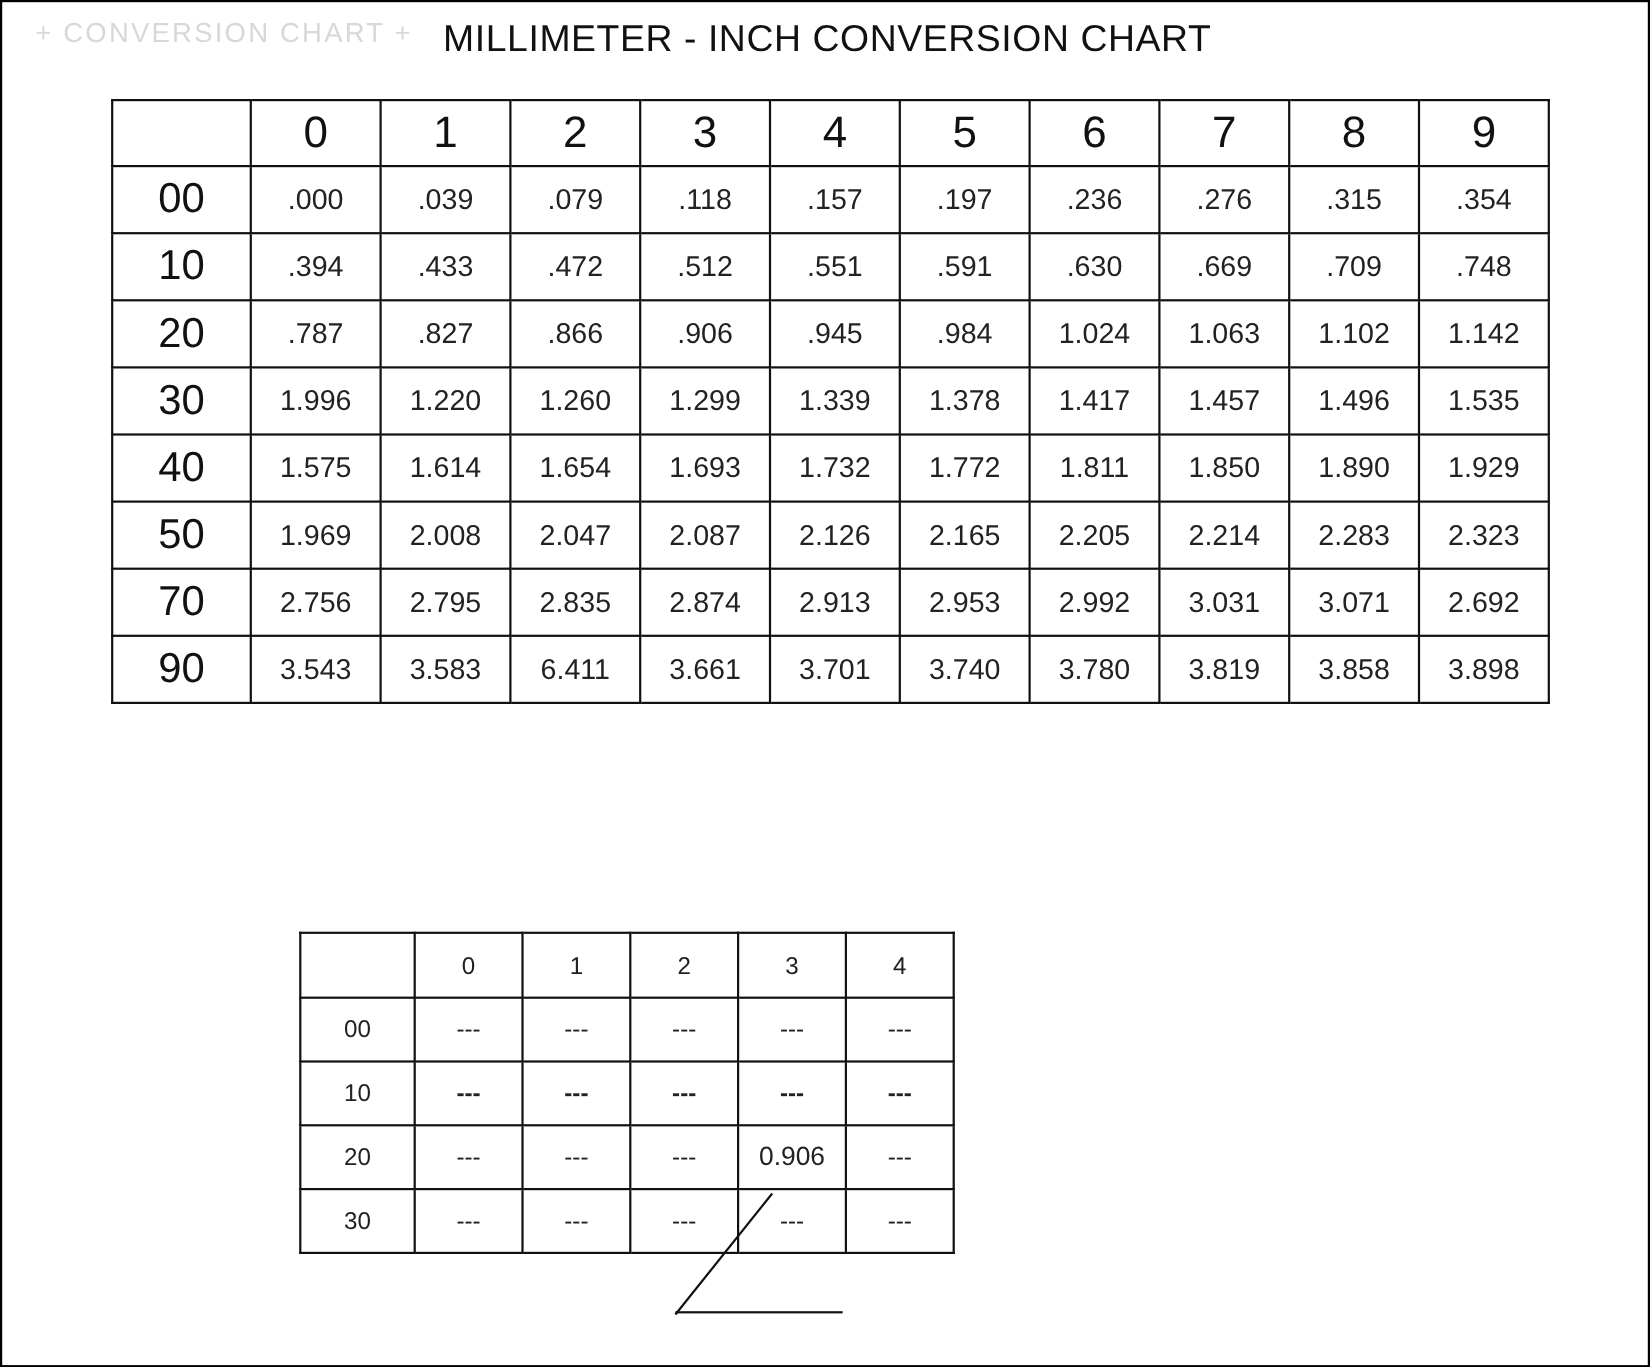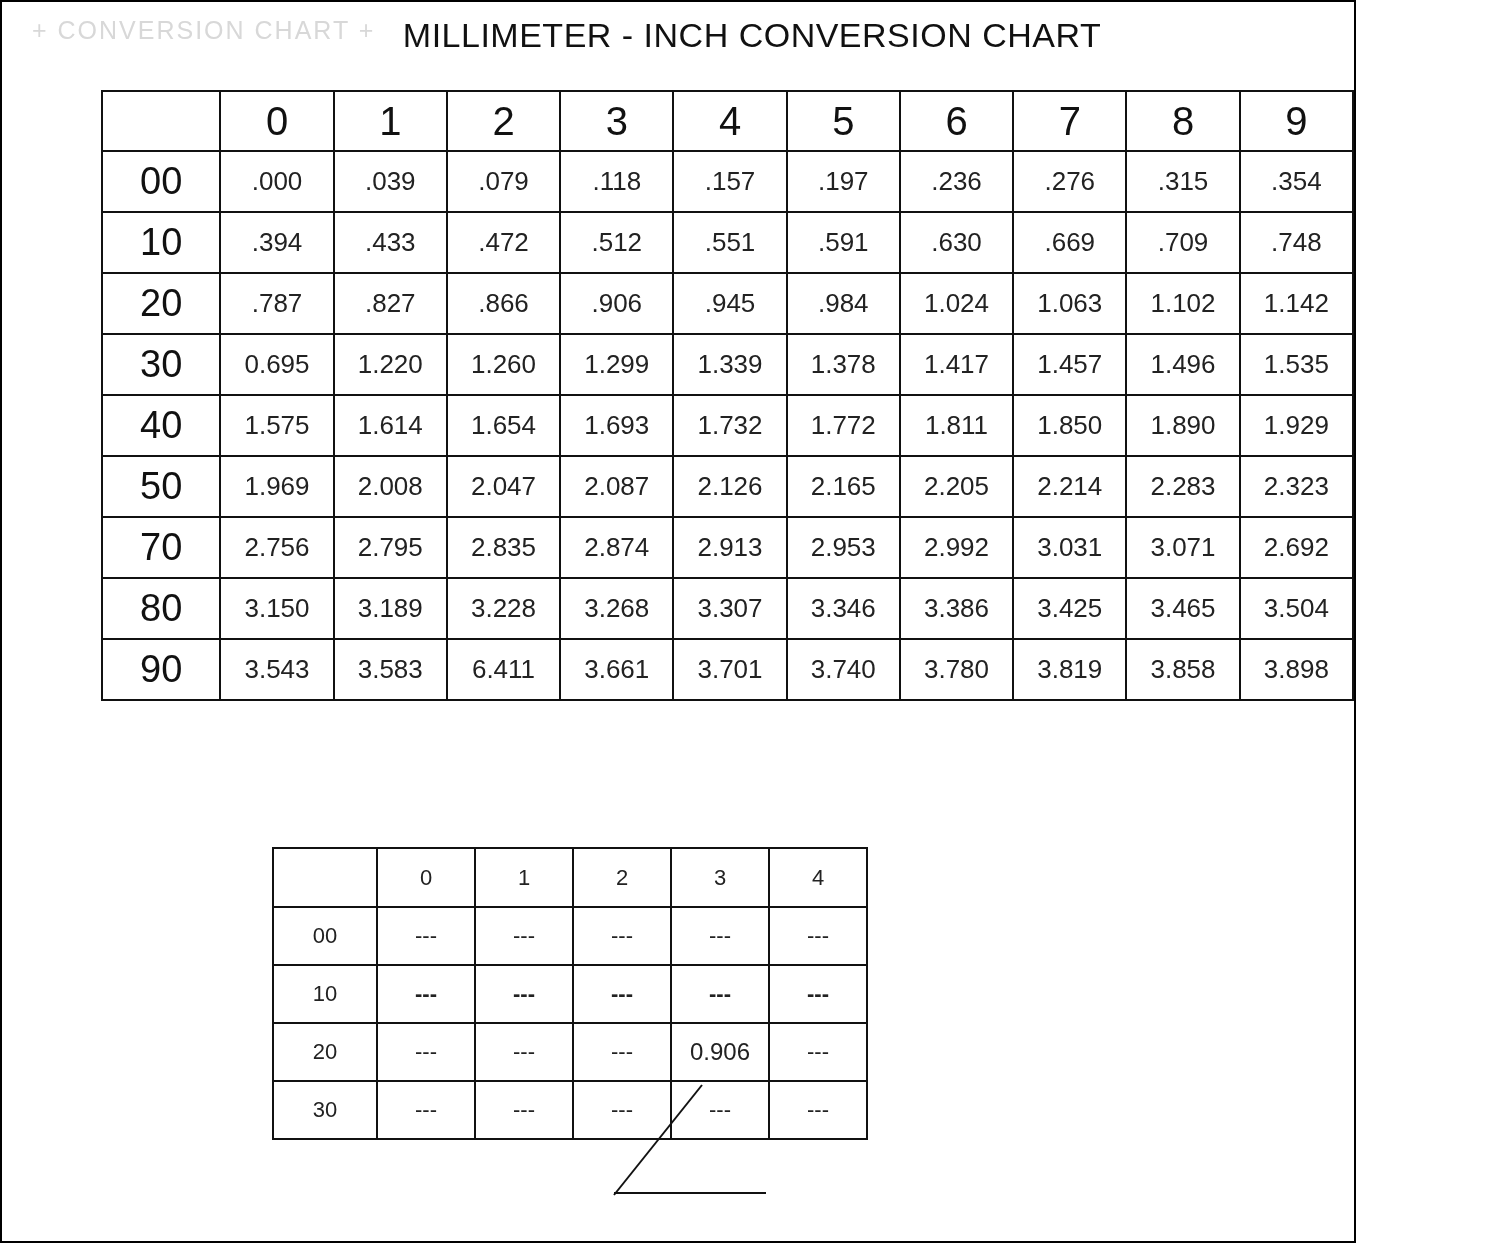--- a/index.html
+++ b/index.html
@@ -11,21 +11,21 @@
     width: 1500px;
     height: 1243px;
     position: relative;
     font-family: "Liberation Sans", sans-serif;
     color: #1a1a1a;
     overflow: hidden;
   }
   #page {
     position: absolute;
     left: 0; top: 0;
-    width: 1356px;
+    width: 1500px;
     height: 1243px;
     border: 2px solid #000;
     box-sizing: border-box;
   }
   
   .watermark {
     position: absolute;
     left: 30px;
     top: 14px;
     font-size: 25px;
@@ -205,21 +205,21 @@
             <td class="cell">.906</td>
             <td class="cell">.945</td>
             <td class="cell">.984</td>
             <td class="cell">1.024</td>
             <td class="cell">1.063</td>
             <td class="cell">1.102</td>
             <td class="cell">1.142</td>
           </tr>
           <tr>
             <td class="rowhead">30</td>
-            <td class="cell">0.695</td>
+            <td class="cell">1.996</td>
             <td class="cell">1.220</td>
             <td class="cell">1.260</td>
             <td class="cell">1.299</td>
             <td class="cell">1.339</td>
             <td class="cell">1.378</td>
             <td class="cell">1.417</td>
             <td class="cell">1.457</td>
             <td class="cell">1.496</td>
             <td class="cell">1.535</td>
           </tr>
@@ -256,33 +256,20 @@
             <td class="cell">2.835</td>
             <td class="cell">2.874</td>
             <td class="cell">2.913</td>
             <td class="cell">2.953</td>
             <td class="cell">2.992</td>
             <td class="cell">3.031</td>
             <td class="cell">3.071</td>
             <td class="cell">2.692</td>
           </tr>
           <tr>
-            <td class="rowhead">80</td>
-            <td class="cell">3.150</td>
-            <td class="cell">3.189</td>
-            <td class="cell">3.228</td>
-            <td class="cell">3.268</td>
-            <td class="cell">3.307</td>
-            <td class="cell">3.346</td>
-            <td class="cell">3.386</td>
-            <td class="cell">3.425</td>
-            <td class="cell">3.465</td>
-            <td class="cell">3.504</td>
-          </tr>
-          <tr>
             <td class="rowhead">90</td>
             <td class="cell">3.543</td>
             <td class="cell">3.583</td>
             <td class="cell">6.411</td>
             <td class="cell">3.661</td>
             <td class="cell">3.701</td>
             <td class="cell">3.740</td>
             <td class="cell">3.780</td>
             <td class="cell">3.819</td>
             <td class="cell">3.858</td>

